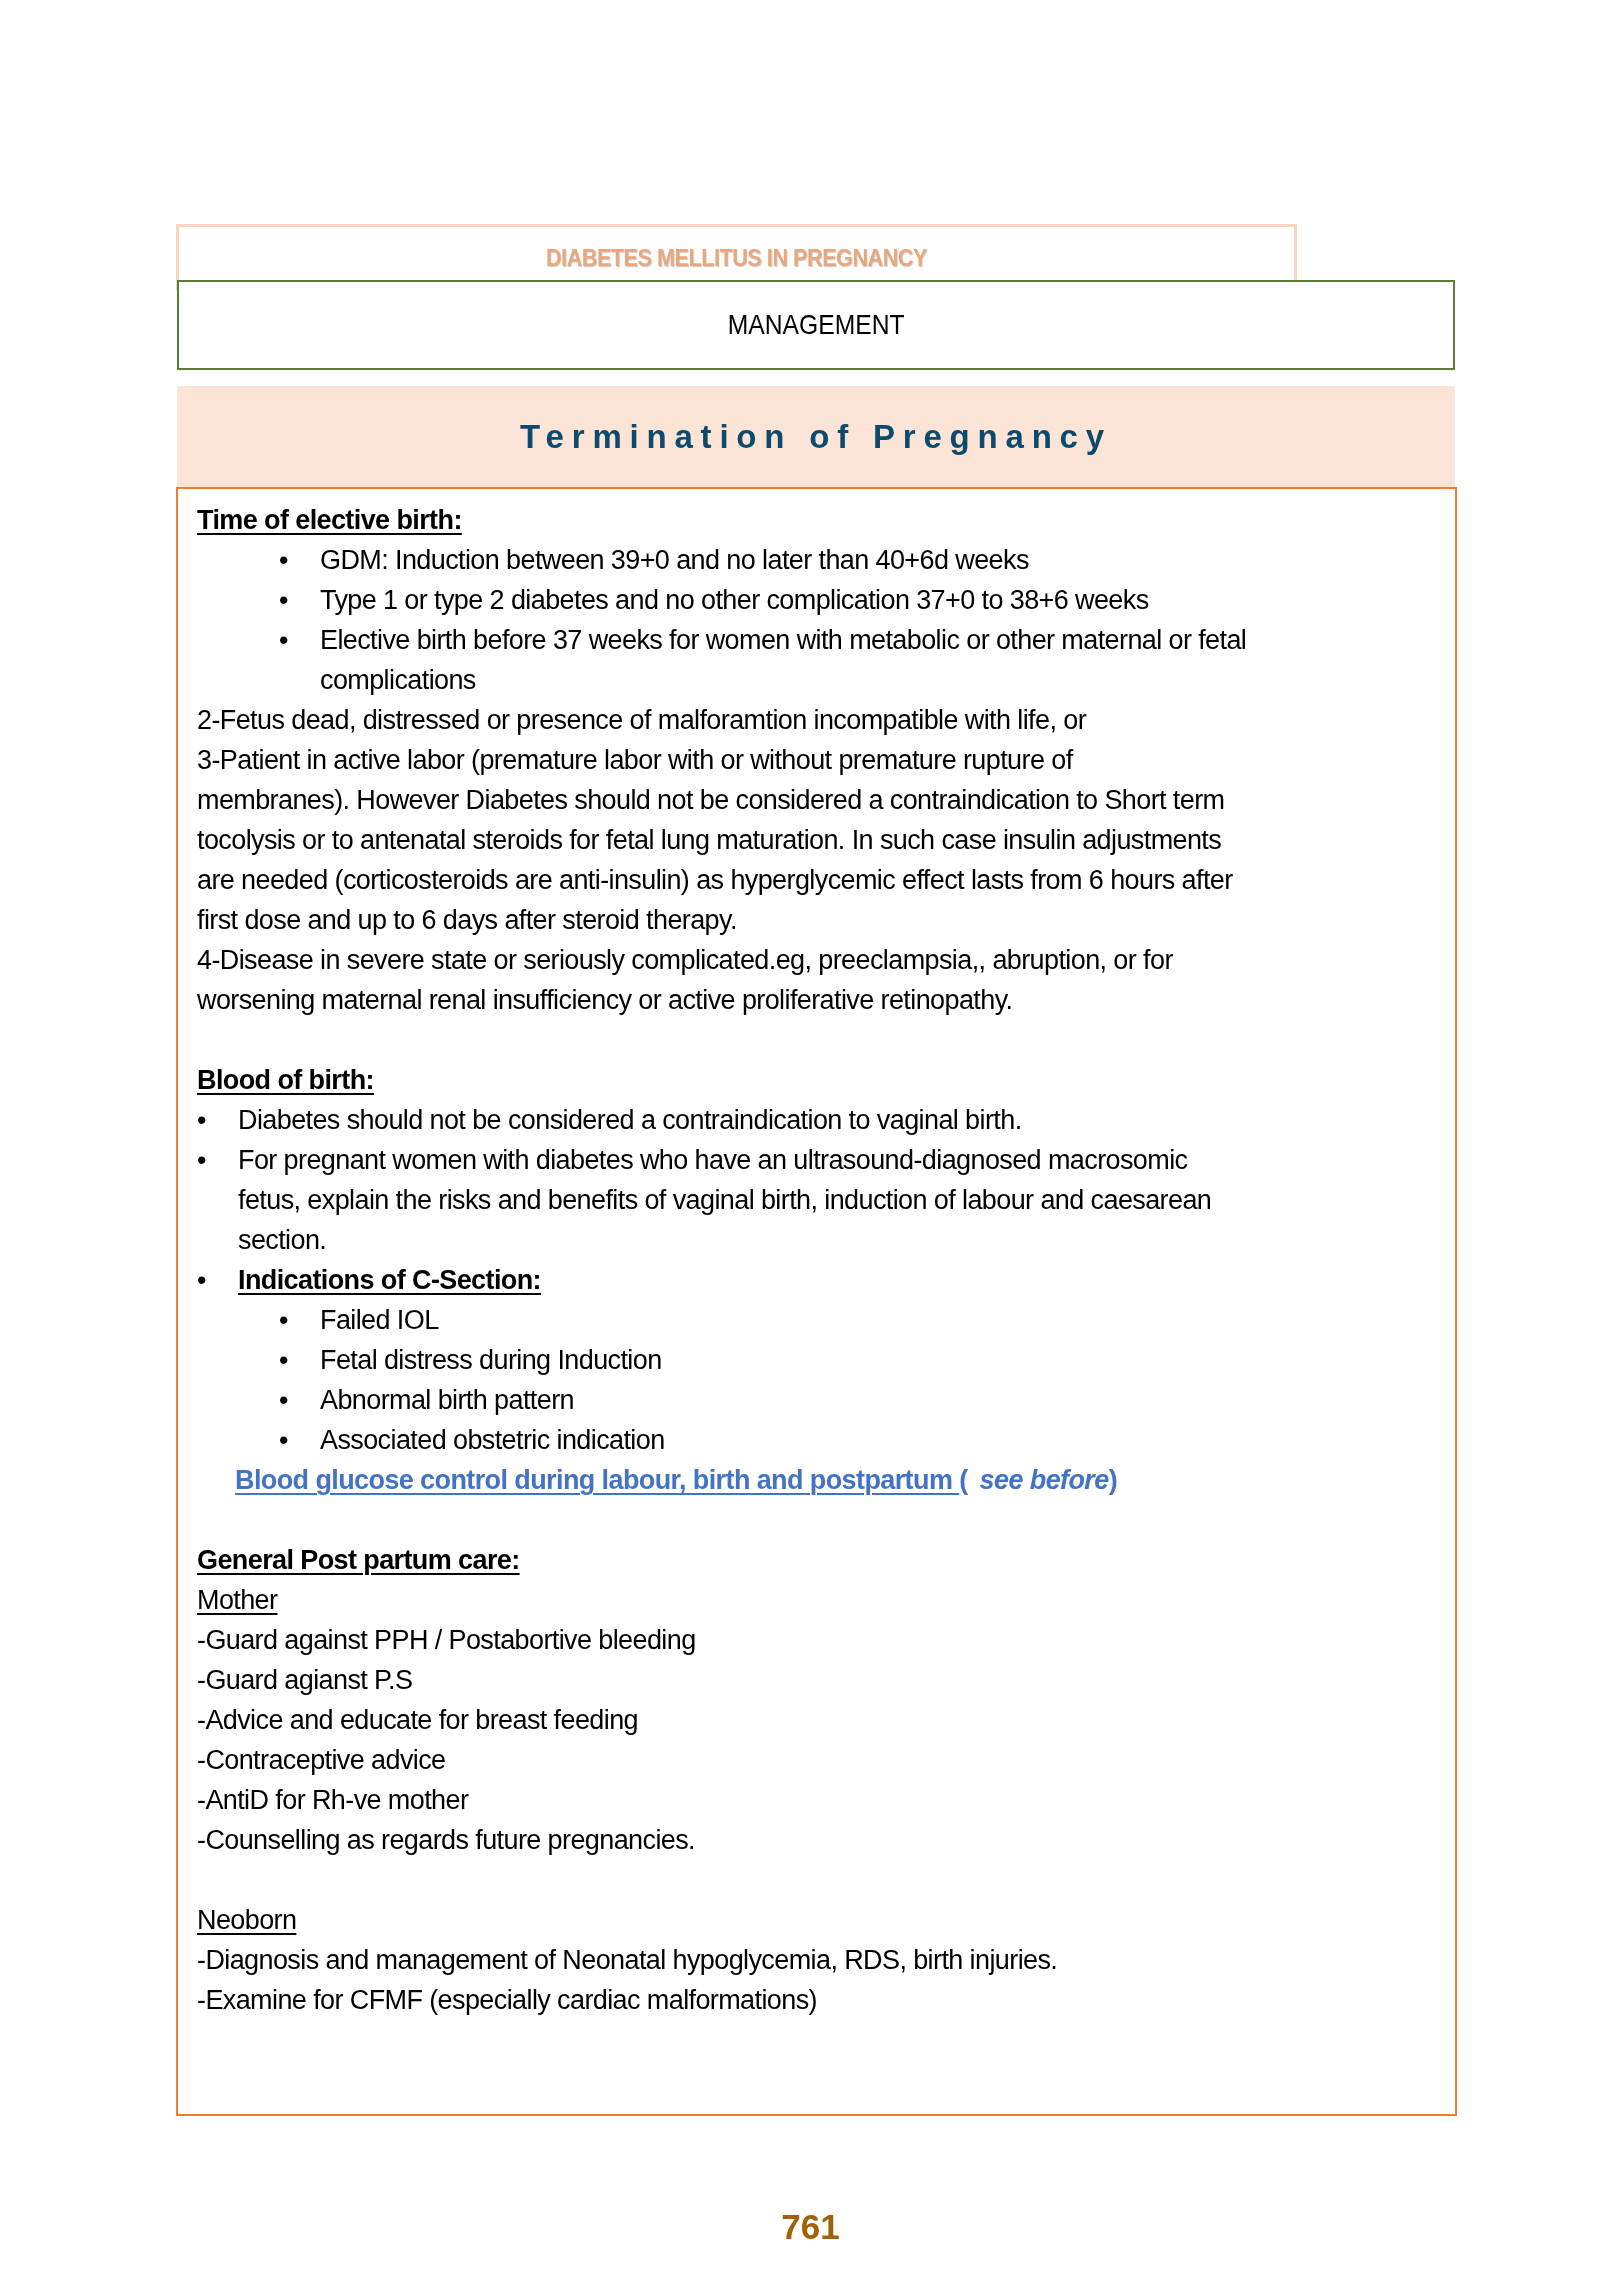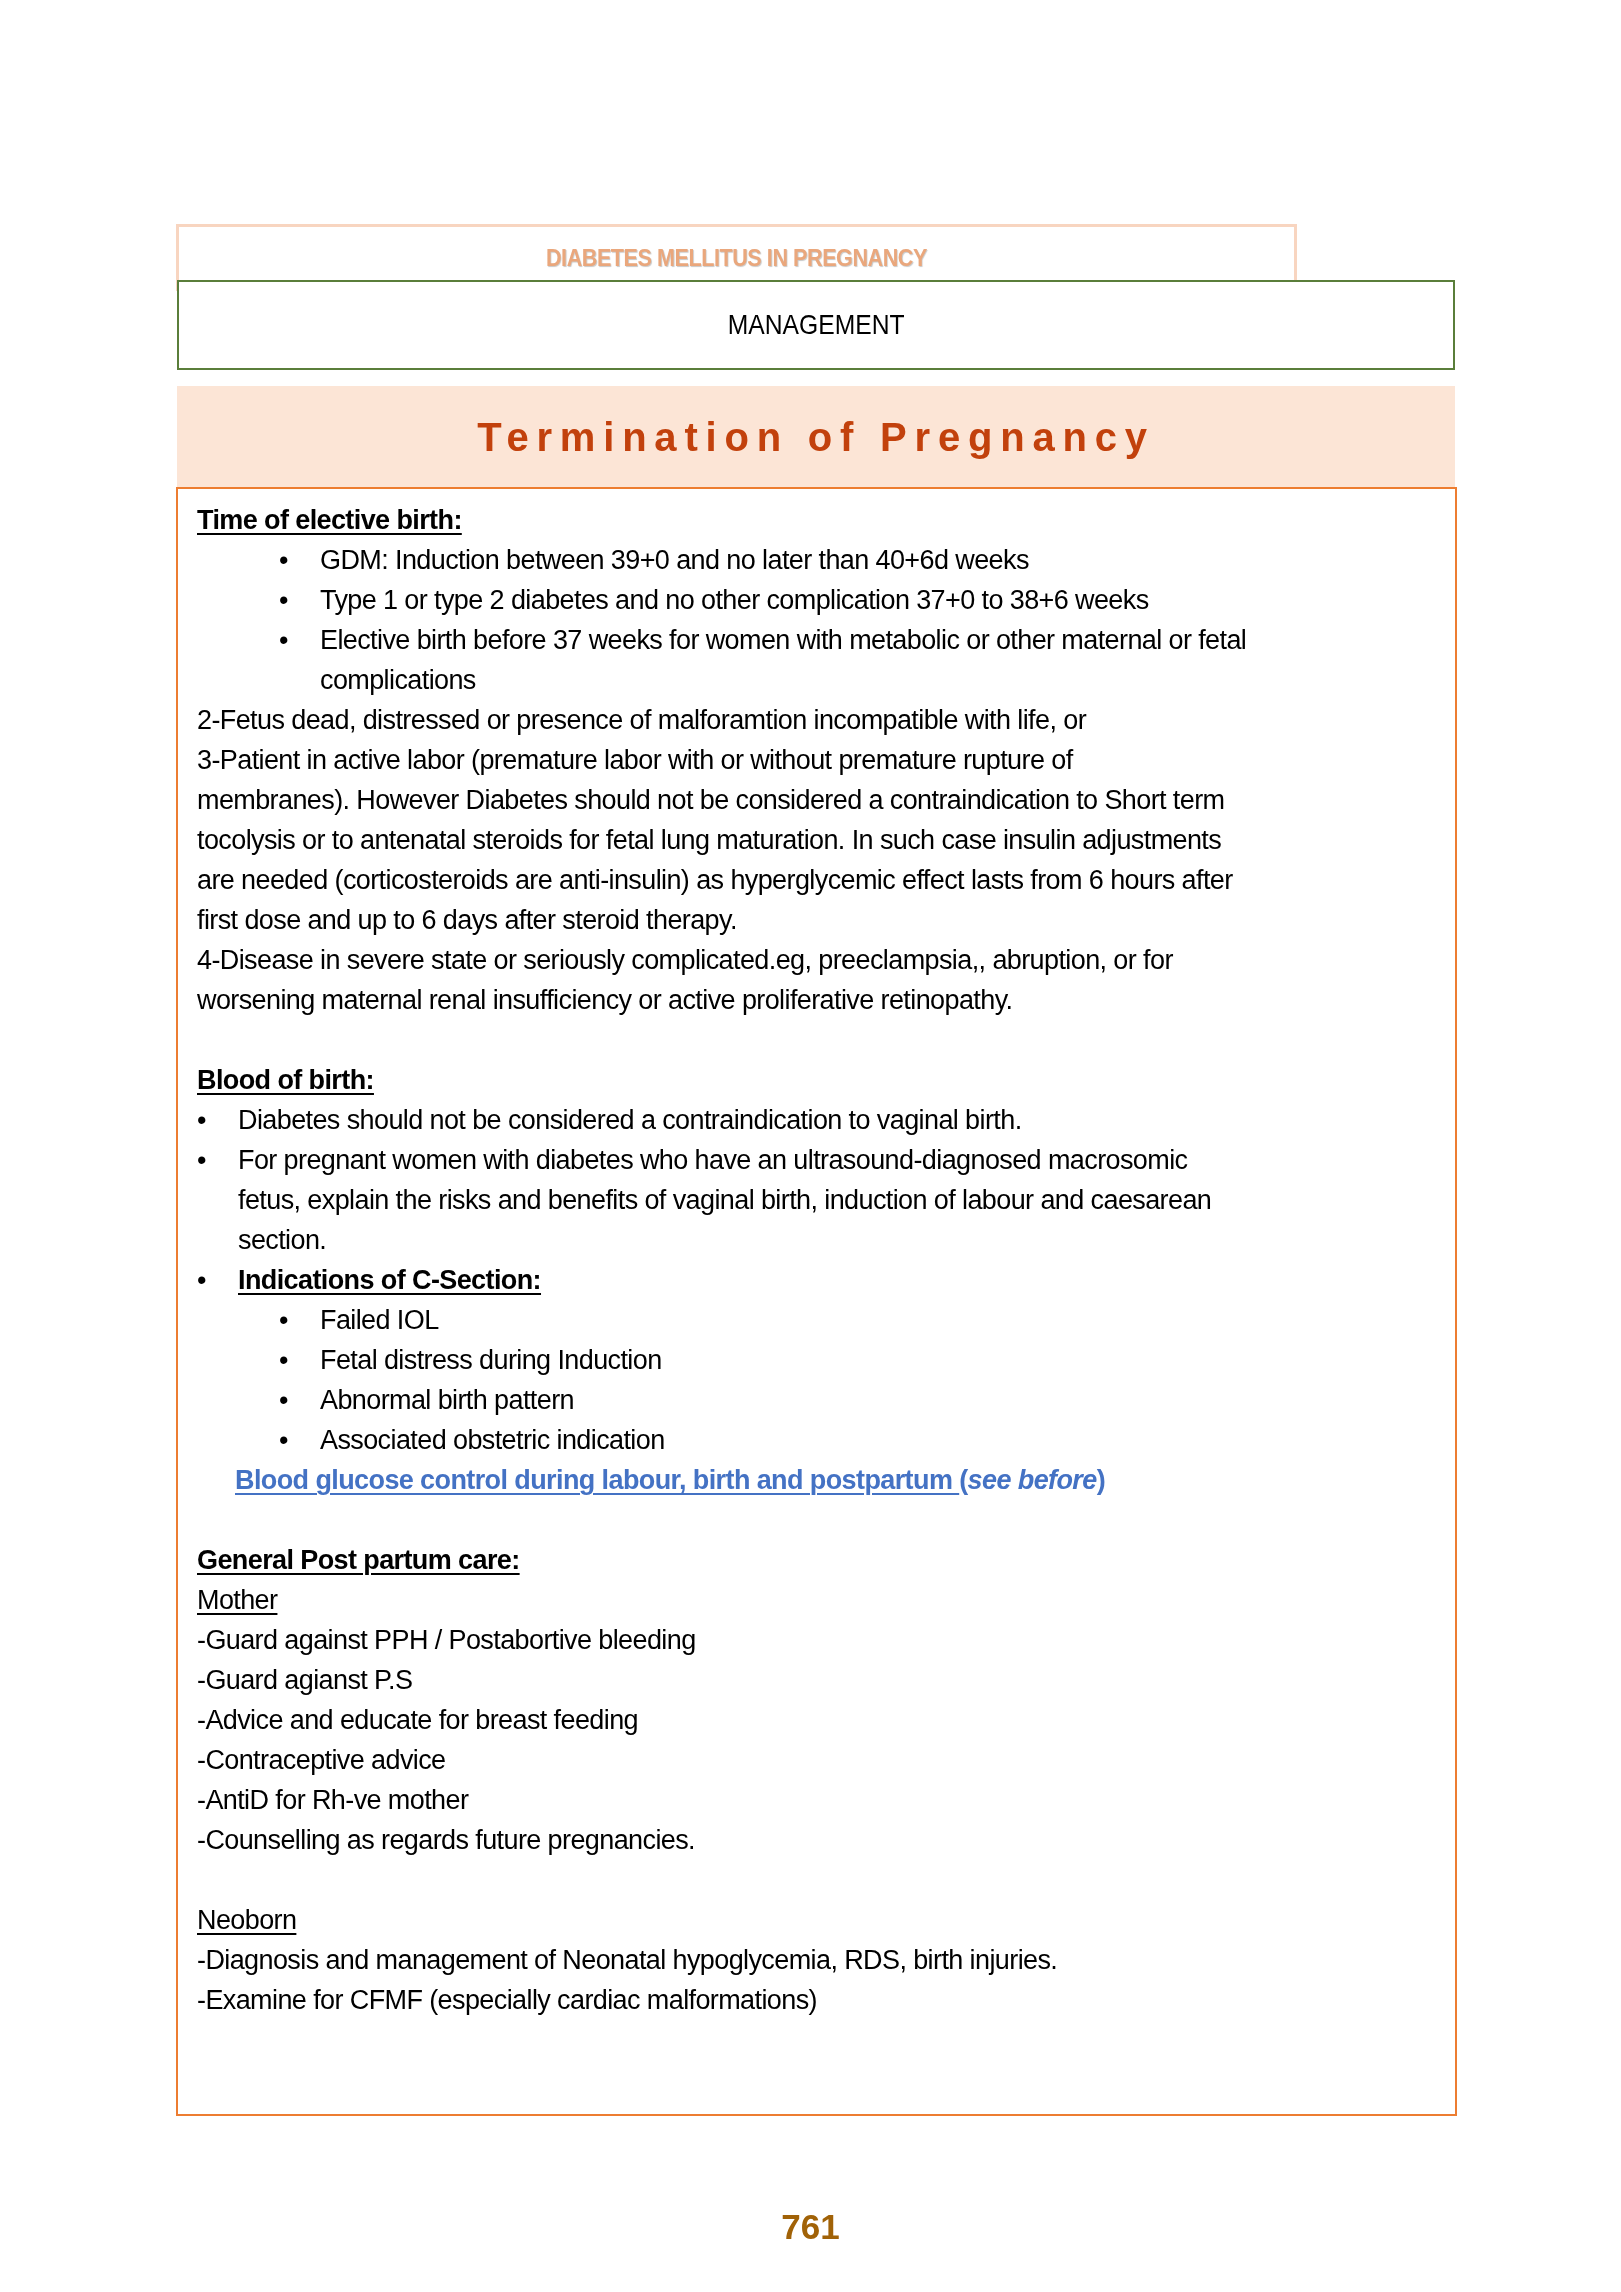--- a/index.html
+++ b/index.html
@@ -20,21 +20,21 @@
     position: absolute; left: 177px; top: 280px; width: 1278px; height: 90px;
     border: 2.9px solid #5a7e3a; box-sizing: border-box; background: #fff;
     display: flex; align-items: center; justify-content: center;
   }
   .hdr-section span { font-size: 27.4px; color: #000; transform: scaleX(0.9); }
   .hdr-topic {
     position: absolute; left: 177px; top: 386px; width: 1278px; height: 102px;
     background: #fce5d6; display: flex; align-items: center; justify-content: center;
   }
   .hdr-topic span {
-    font-weight: bold; font-size: 40px; color: #c2410c; letter-spacing: 7.8px;
+    font-weight: bold; font-size: 33px; color: #0c4a6e; letter-spacing: 7.8px;
   }
 
   .content-box {
     position: absolute; left: 176px; top: 487px; width: 1281px; height: 1629px;
     border: 2.9px solid #ed7d31; box-sizing: border-box; background: #fff;
   }
   .content {
     position: absolute; left: 197px; top: 500px; width: 1255px;
     font-family: "Liberation Sans", sans-serif; font-size: 27px; line-height: 40px;
     color: #000; letter-spacing: -0.6px;
@@ -42,21 +42,21 @@
   .line { white-space: nowrap; height: 40px; }
   .u { text-decoration: underline; text-decoration-thickness: 2px; text-underline-offset: 3.9px; }
   .b { font-weight: bold; }
   .bul { display: inline-block; width: 41px; }
   .bul2-pre { display: inline-block; width: 82px; }
   .bul2 { display: inline-block; width: 41px; }
   .cont2 { padding-left: 123px; }
   .cont1 { padding-left: 41px; }
   .link { color: #4472c4; font-weight: bold; text-decoration: underline; text-decoration-thickness: 2px; text-underline-offset: 3.9px; margin-left: 38px; }
   .link-tail { color: #4472c4; font-weight: bold; }
-  .link-tail i { font-style: italic; }
+  .link-tail i { font-style: italic; margin-left: 12px; }
   .gap { height: 40px; }
 
   .page-num {
     position: absolute; left: 0; width: 1621px; top: 2207px; text-align: center;
     font-family: "Liberation Sans", sans-serif; font-weight: bold; font-size: 35px; color: #a16207;
   }
 </style>
 </head>
 <body>
 

